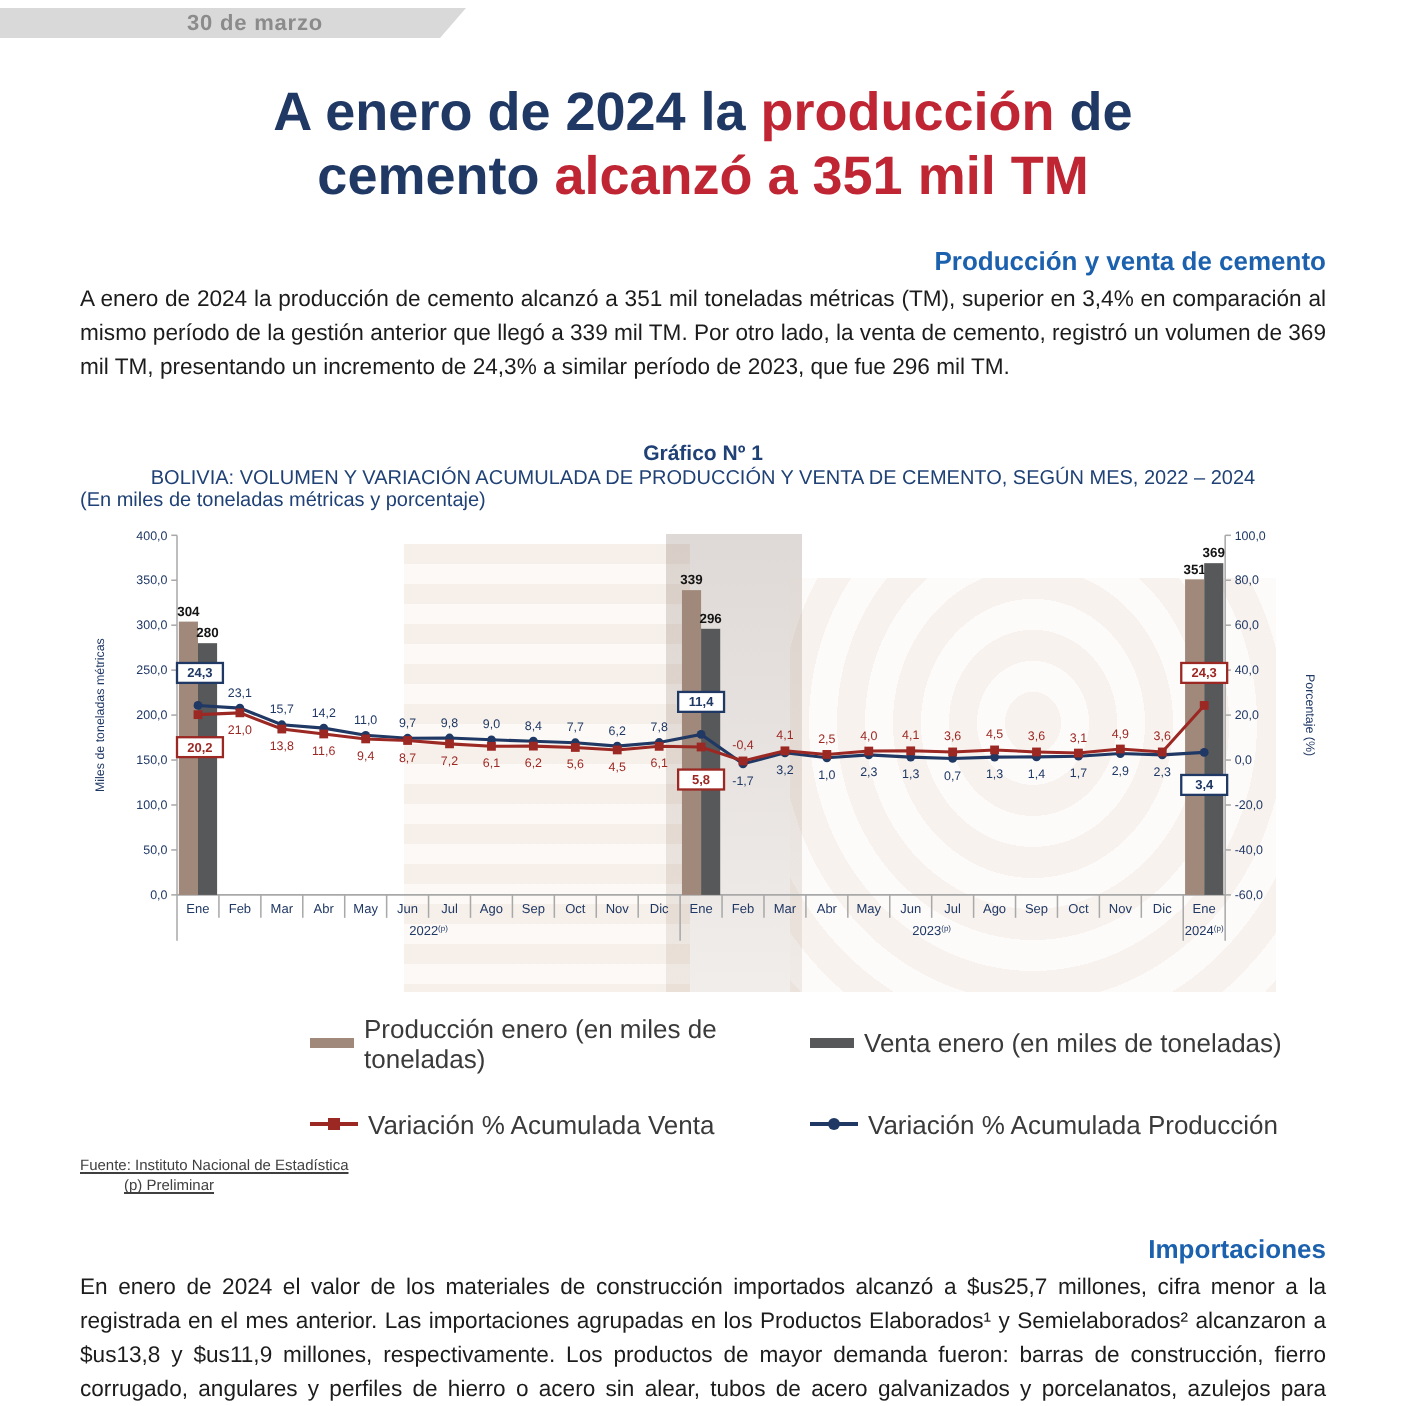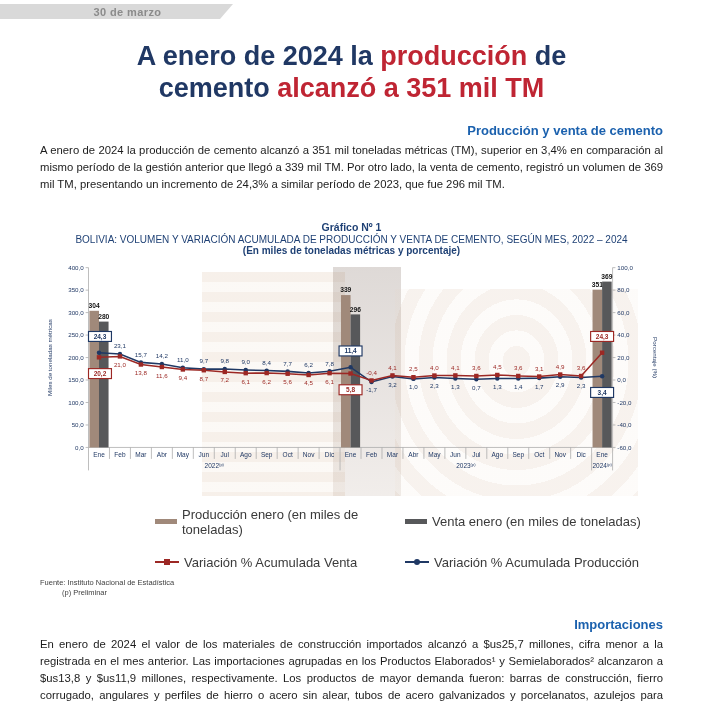--- a/index.html
+++ b/index.html
@@ -40,21 +40,21 @@
   }
   .sec-body{
     margin:0;
     font-size:11.3px;line-height:1.5;text-align:justify;color:#1c1c1c;
   }
   
   .chart-block{margin-top:28px;}
   .c-title{text-align:center;font-size:10.5px;font-weight:bold;color:var(--chart-title);}
   .c-sub{text-align:center;font-size:10px;color:var(--chart-title);margin-top:1px;}
   .c-sub .bold{font-weight:normal;}
-  .c-unit{text-align:center;font-size:10px;color:var(--chart-title);font-weight:bold;}
+  .c-unit{font-size:10px;color:var(--chart-title);}
   
   .chart-wrap{position:relative;margin-top:4px;}
   .chart-wrap svg{display:block;width:623px;height:241px;position:relative;z-index:1;}
   .bg-photo{position:absolute;z-index:0;}
   .bg-a{left:26%;top:5%;width:23%;height:93%;
     background:repeating-linear-gradient(180deg,rgba(196,150,108,.26) 0 10px,rgba(219,186,150,.16) 10px 20px);
     opacity:.55;}
   .bg-b{left:47%;top:3%;width:11%;height:95%;
     background:linear-gradient(180deg,rgba(112,90,78,.38),rgba(150,120,100,.22));
     opacity:.6;}
@@ -71,21 +71,21 @@
   .sw-bar{width:22px;height:5px;flex:0 0 auto;}
   .sw-bar.tan{background:var(--bar-tan);}
   .sw-bar.gray{background:var(--bar-gray);}
   .sw-line{width:24px;height:2px;position:relative;flex:0 0 auto;}
   .sw-line.blue{background:var(--line-blue);}
   .sw-line.red{background:var(--line-red);}
   .sw-line::after{content:"";position:absolute;left:50%;top:50%;transform:translate(-50%,-50%);width:6px;height:6px;}
   .sw-line.blue::after{background:var(--line-blue);border-radius:50%;}
   .sw-line.red::after{background:var(--line-red);}
   
-  .source{margin:8px 0 0 0;font-size:7.5px;color:#3f3f3f;line-height:1.45;}
+  .source{margin:8px 0 0 0;font-size:7.5px;color:#3f3f3f;line-height:1.45;text-decoration:underline;}
   .source .src2{margin-left:22px;}
   .sec2{margin-top:10px;}
 </style>
 </head>
 <body>
 
 <div class="page">
 
   <div class="banner">
     <span>30 de marzo</span>

